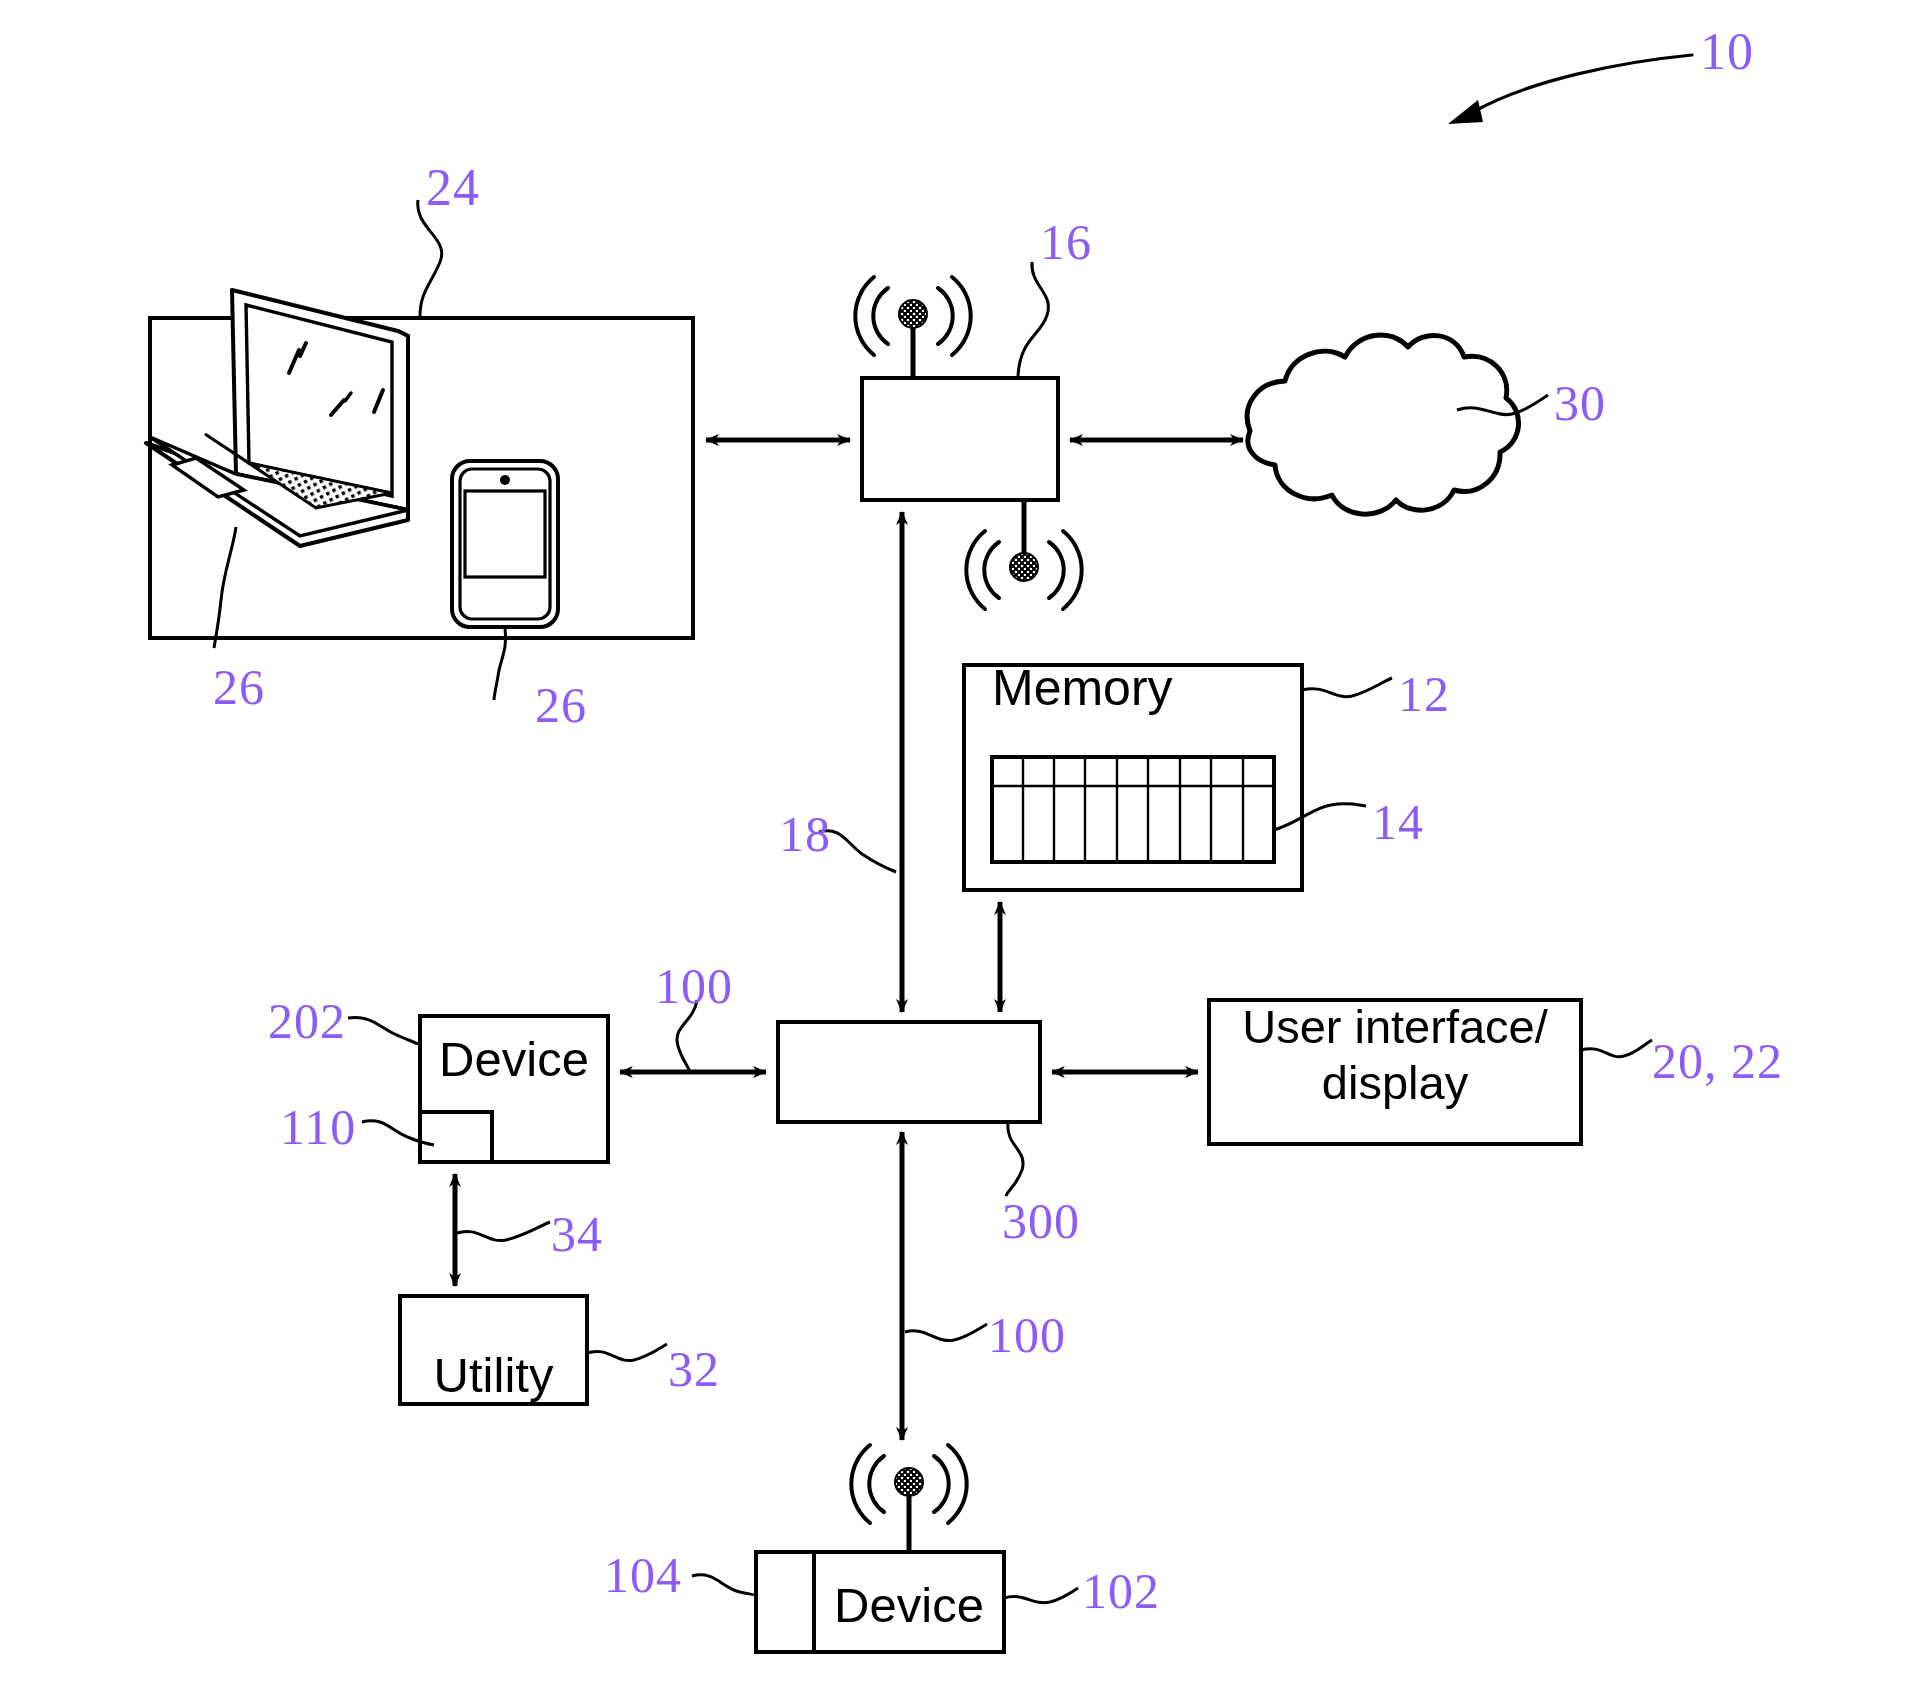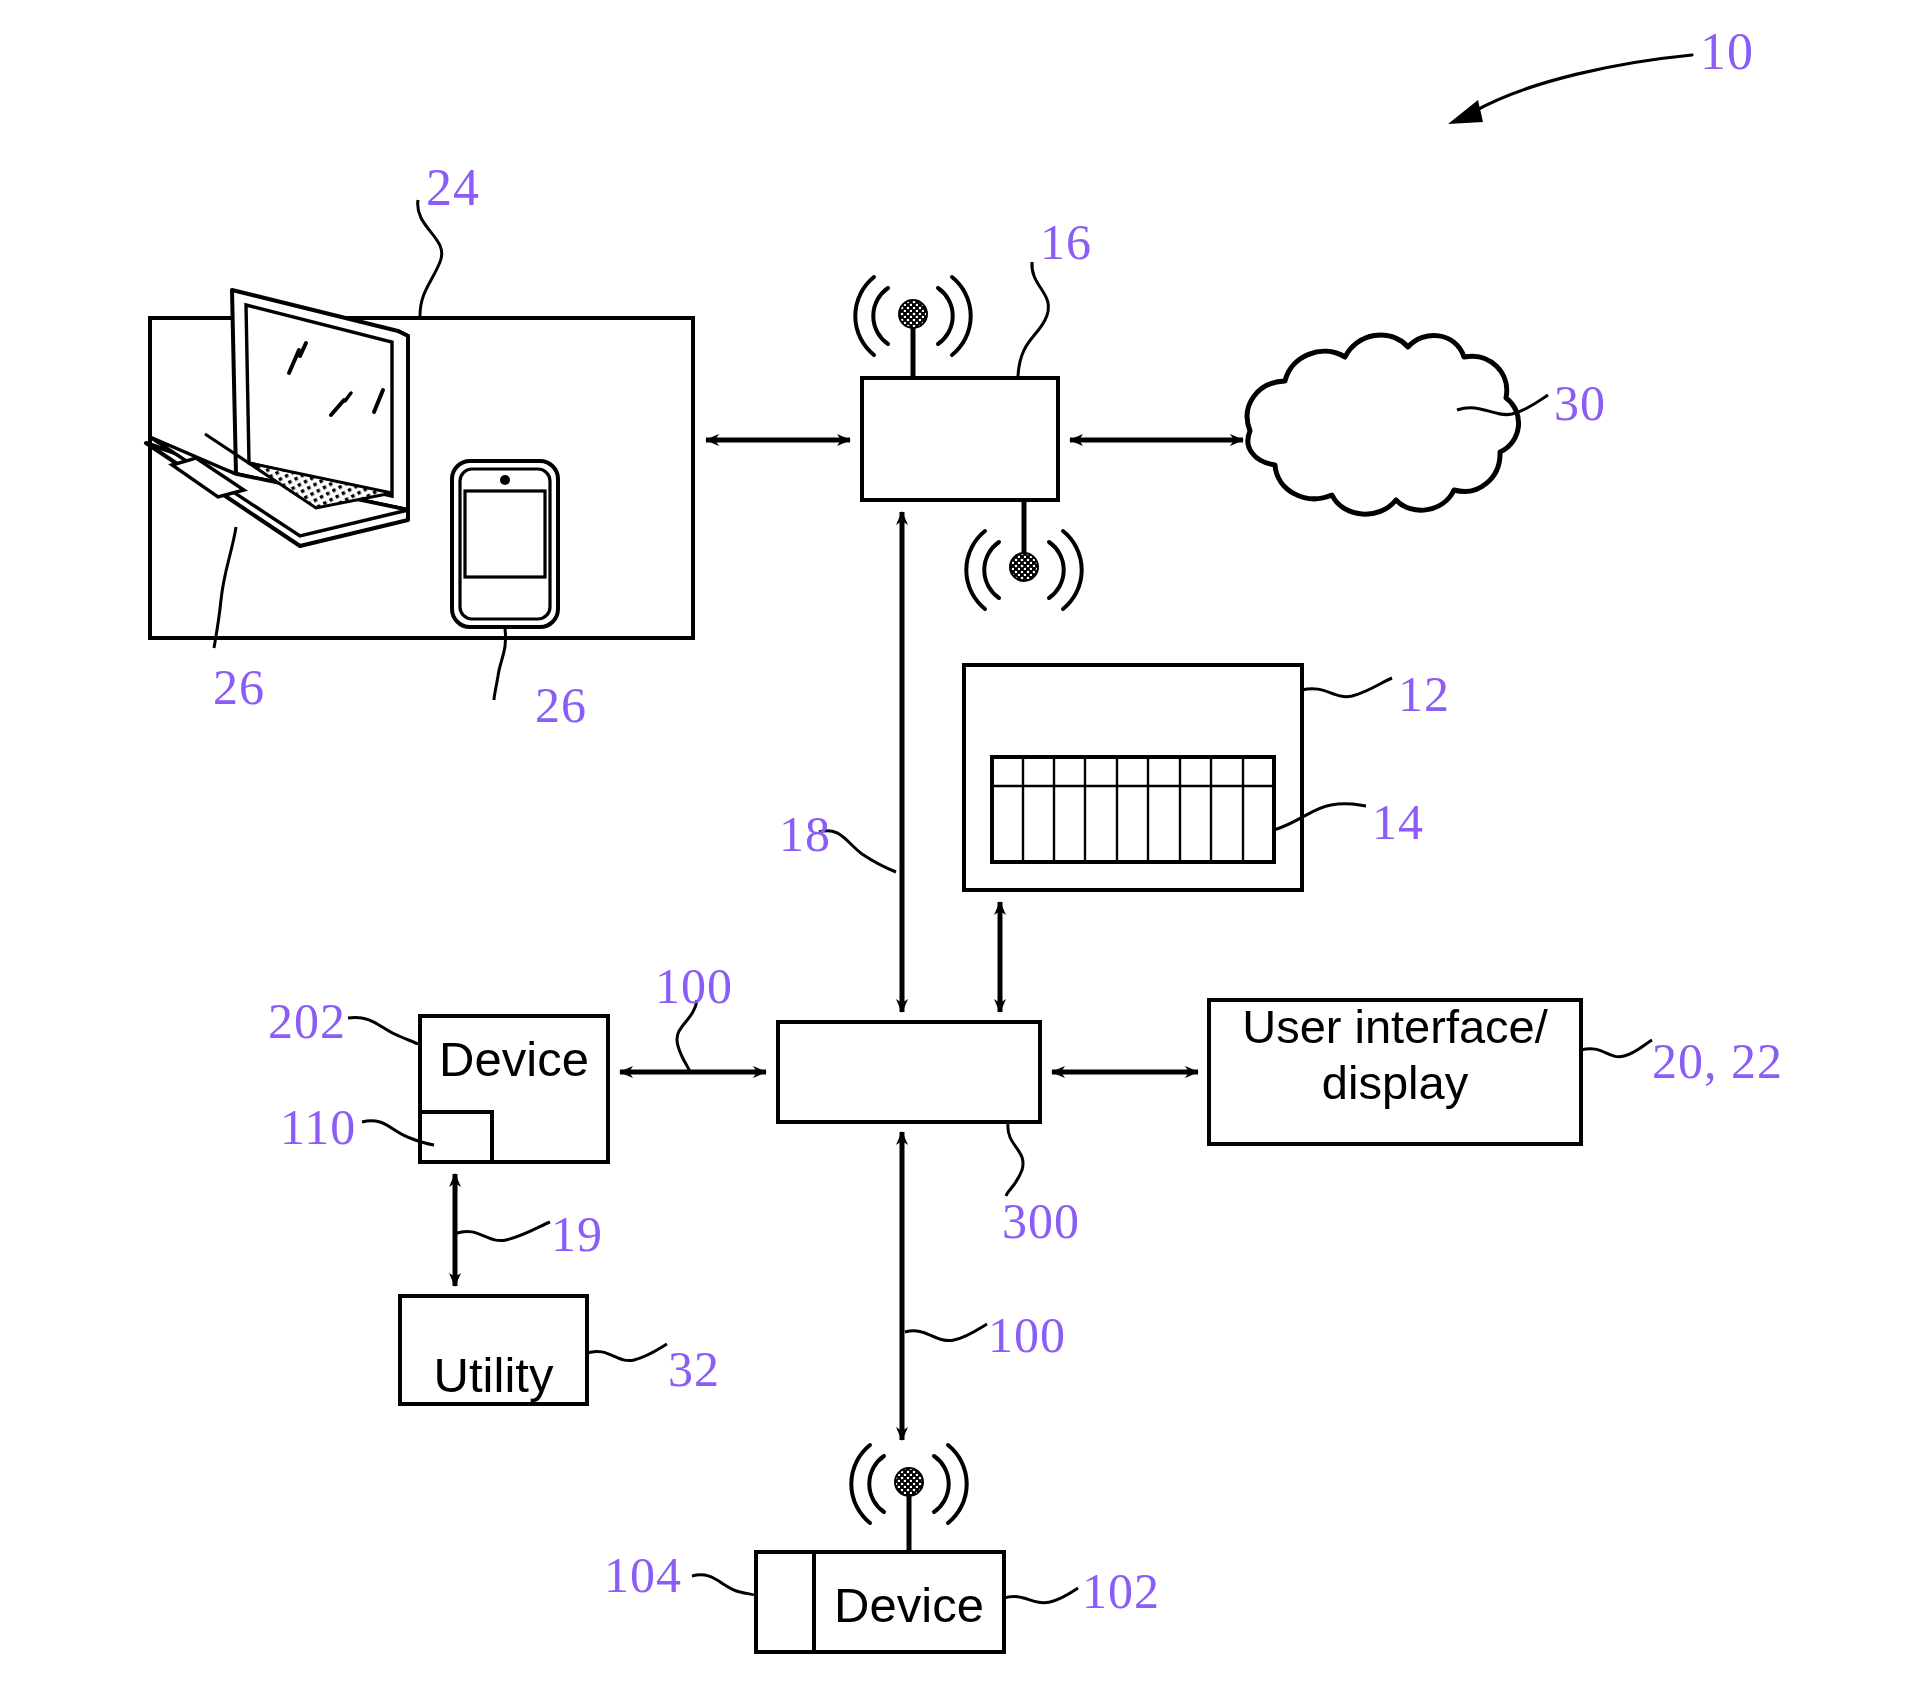--- a/index.html
+++ b/index.html
@@ -233,20 +233,21 @@
     <g>
       <line x1="909" y1="1552" x2="909" y2="1492" stroke="#000" stroke-width="5"></line>
       <circle cx="909" cy="1482" r="14" fill="url(#dotfill)" stroke="#000" stroke-width="2"></circle>
       <path d="M884,1456 A34,34 0 0 0 884,1512" stroke="#000" stroke-width="4" fill="none" stroke-linecap="round"></path>
       <path d="M870,1445 A50,50 0 0 0 870,1523" stroke="#000" stroke-width="4" fill="none" stroke-linecap="round"></path>
       <path d="M934,1456 A34,34 0 0 1 934,1512" stroke="#000" stroke-width="4" fill="none" stroke-linecap="round"></path>
       <path d="M948,1445 A50,50 0 0 1 948,1523" stroke="#000" stroke-width="4" fill="none" stroke-linecap="round"></path>
     </g>
   </svg>
 
+  <div class="box-label" style="left:964px; top:660px; width:338px; text-align:left; padding-left:28px; font-size:50px;">Memory</div>
 
 
   <div class="box-label" style="left:1209px; top:1056px; width:372px; font-size:47px;">display</div>
   <div class="box-label" style="left:1209px; top:1000px; width:372px; font-size:47px;">User interface/</div>
 
   <div class="box-label" style="left:420px; top:1032px; width:188px; font-size:49px;">Device</div>
 
   <div class="box-label" style="left:400px; top:1320px; width:187px; font-size:49px;margin-top:28px;">Utility</div>
 
   <div class="box-label" style="left:814px; top:1578px; width:190px; font-size:49px;">Device</div>
@@ -258,19 +259,19 @@
   <div class="ref" style="left:213px; top:658px; font-size:50px;">26</div>
   <div class="ref" style="left:535px; top:676px; font-size:50px;">26</div>
   <div class="ref" style="left:1398px; top:665px; font-size:50px;">12</div>
   <div class="ref" style="left:1372px; top:793px; font-size:50px;">14</div>
   <div class="ref" style="left:779px; top:805px; font-size:50px;">18</div>
   <div class="ref" style="left:655px; top:957px; font-size:50px;">100</div>
   <div class="ref" style="left:268px; top:992px; font-size:50px;">202</div>
   <div class="ref" style="left:280px; top:1098px; font-size:50px;">110</div>
   <div class="ref" style="left:1652px; top:1032px; font-size:50px;">20, 22</div>
   <div class="ref" style="left:1002px; top:1192px; font-size:50px;">300</div>
-  <div class="ref" style="left:551px; top:1205px; font-size:50px;">19</div>
+  <div class="ref" style="left:551px; top:1205px; font-size:50px;">34</div>
   <div class="ref" style="left:988px; top:1306px; font-size:50px;">100</div>
   <div class="ref" style="left:668px; top:1340px; font-size:50px;">32</div>
   <div class="ref" style="left:604px; top:1546px; font-size:50px;">104</div>
   <div class="ref" style="left:1082px; top:1562px; font-size:50px;">102</div>
 
 </div>
 
 </body></html>

